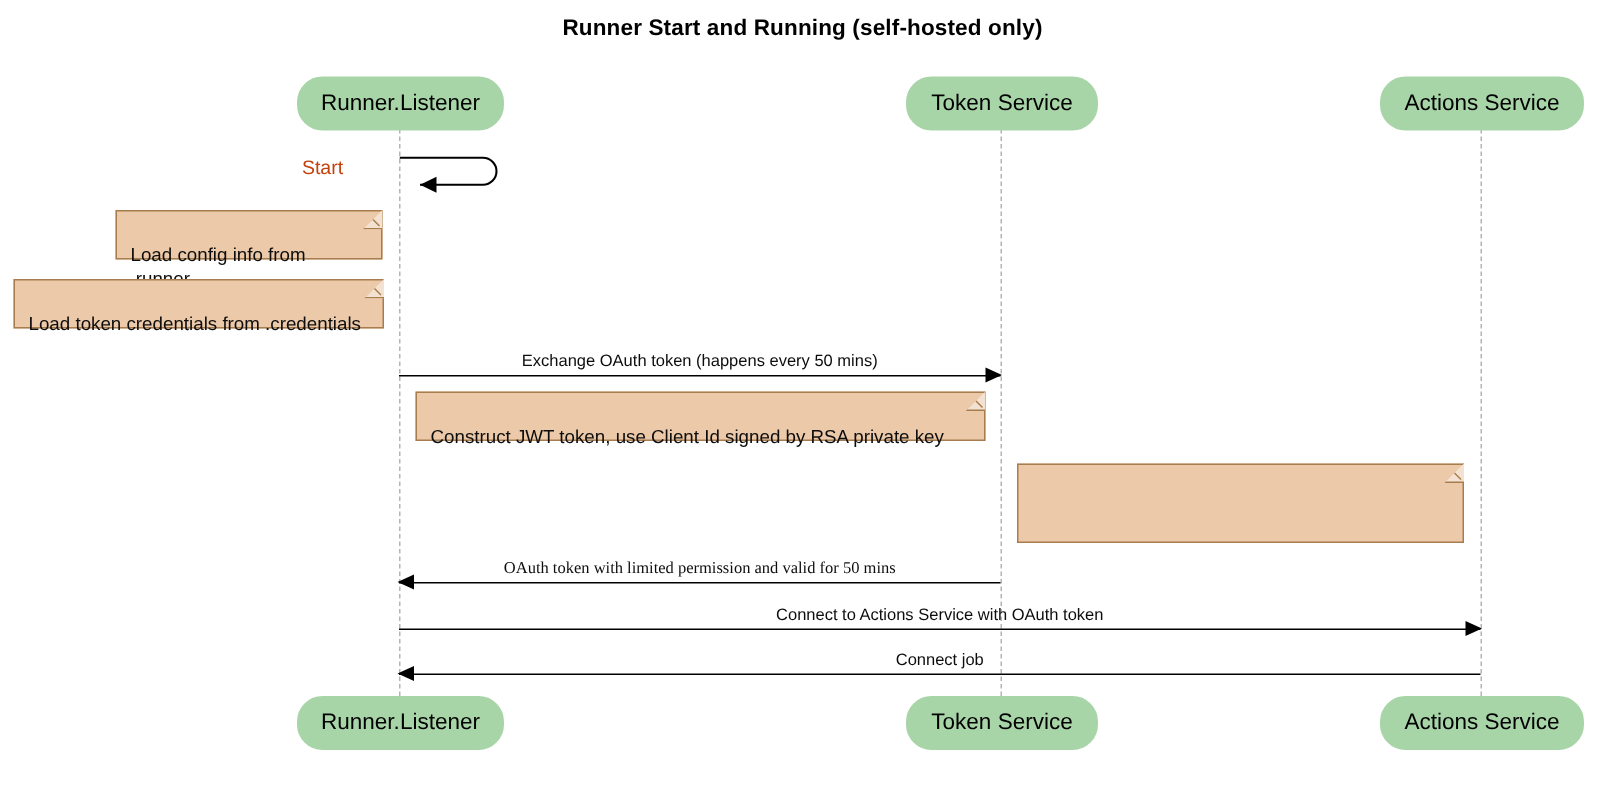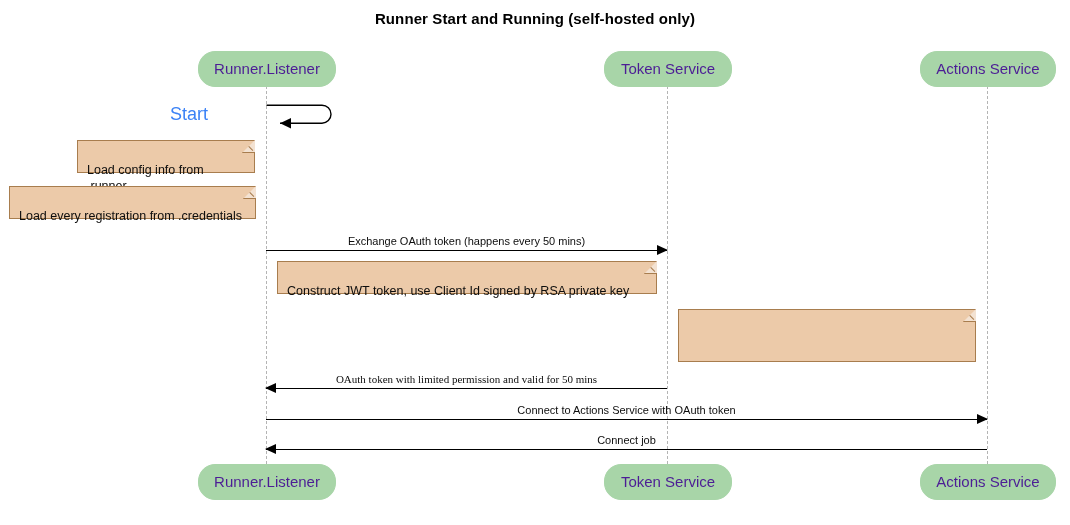--- a/index.html
+++ b/index.html
@@ -34,21 +34,21 @@
   
   .participant {
     position: absolute;
     background: #a8d5a8;
     border: 1px solid #a8d5a8;
     border-radius: 17px;
     height: 34px;
     line-height: 34px;
     text-align: center;
     font-size: 15px;
-    color: #4c1d95;
+    color: #000000;
     white-space: nowrap;
   }
   
   .lifeline {
     position: absolute;
     width: 0;
     border-left: 1px dashed #b4b4b4;
   }
   
   .note {
@@ -124,24 +124,24 @@
     font-size: 11px;
     color: #0d0d0d;
     white-space: nowrap;
   }
   
   .self-msg {
     position: absolute;
   }
   .self-label {
     position: absolute;
-    font-size: 18px;
-    color: #3b82f6;
+    font-size: 13px;
+    color: #c2410c;
     white-space: nowrap;
-    text-align: left;
+    text-align: center;
   }
 </style>
 </head>
 <body>
 
 <div id="diagram-root">
 
   <div class="diagram-title">Runner Start and Running (self-hosted only)</div>
 
   <div class="lifeline" style="left:266px; top:86px; height:378px;"></div>
@@ -165,21 +165,21 @@
     </svg>
   </div>
   <div class="self-label" style="left:170px; top:104px; width:90px;">Start</div>
 
   <div class="note" style="left:77px; top:140px; width:178px; height:33px;">
     <span>Load config info from .runner</span>
     <span class="note-fold"></span>
   </div>
 
   <div class="note" style="left:9px; top:186px; width:247px; height:33px;">
-    <span>Load every registration from .credentials</span>
+    <span>Load token credentials from .credentials</span>
     <span class="note-fold"></span>
   </div>
 
   <div class="msg" style="left:266px; top:250px; width:401px;">
     <div class="msg-line"></div>
     <div class="arrow-head arrow-right"></div>
     <div class="msg-label">Exchange OAuth token (happens every 50 mins)</div>
   </div>
 
   <div class="note" style="left:277px; top:261px; width:380px; height:33px;">

